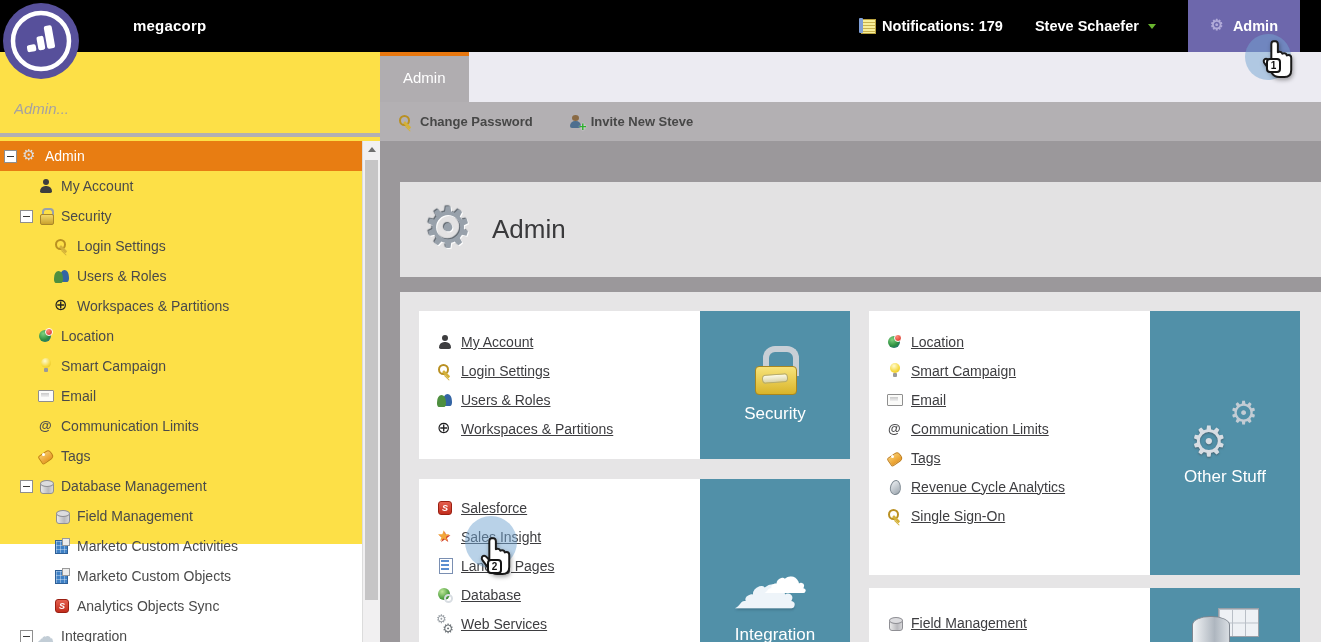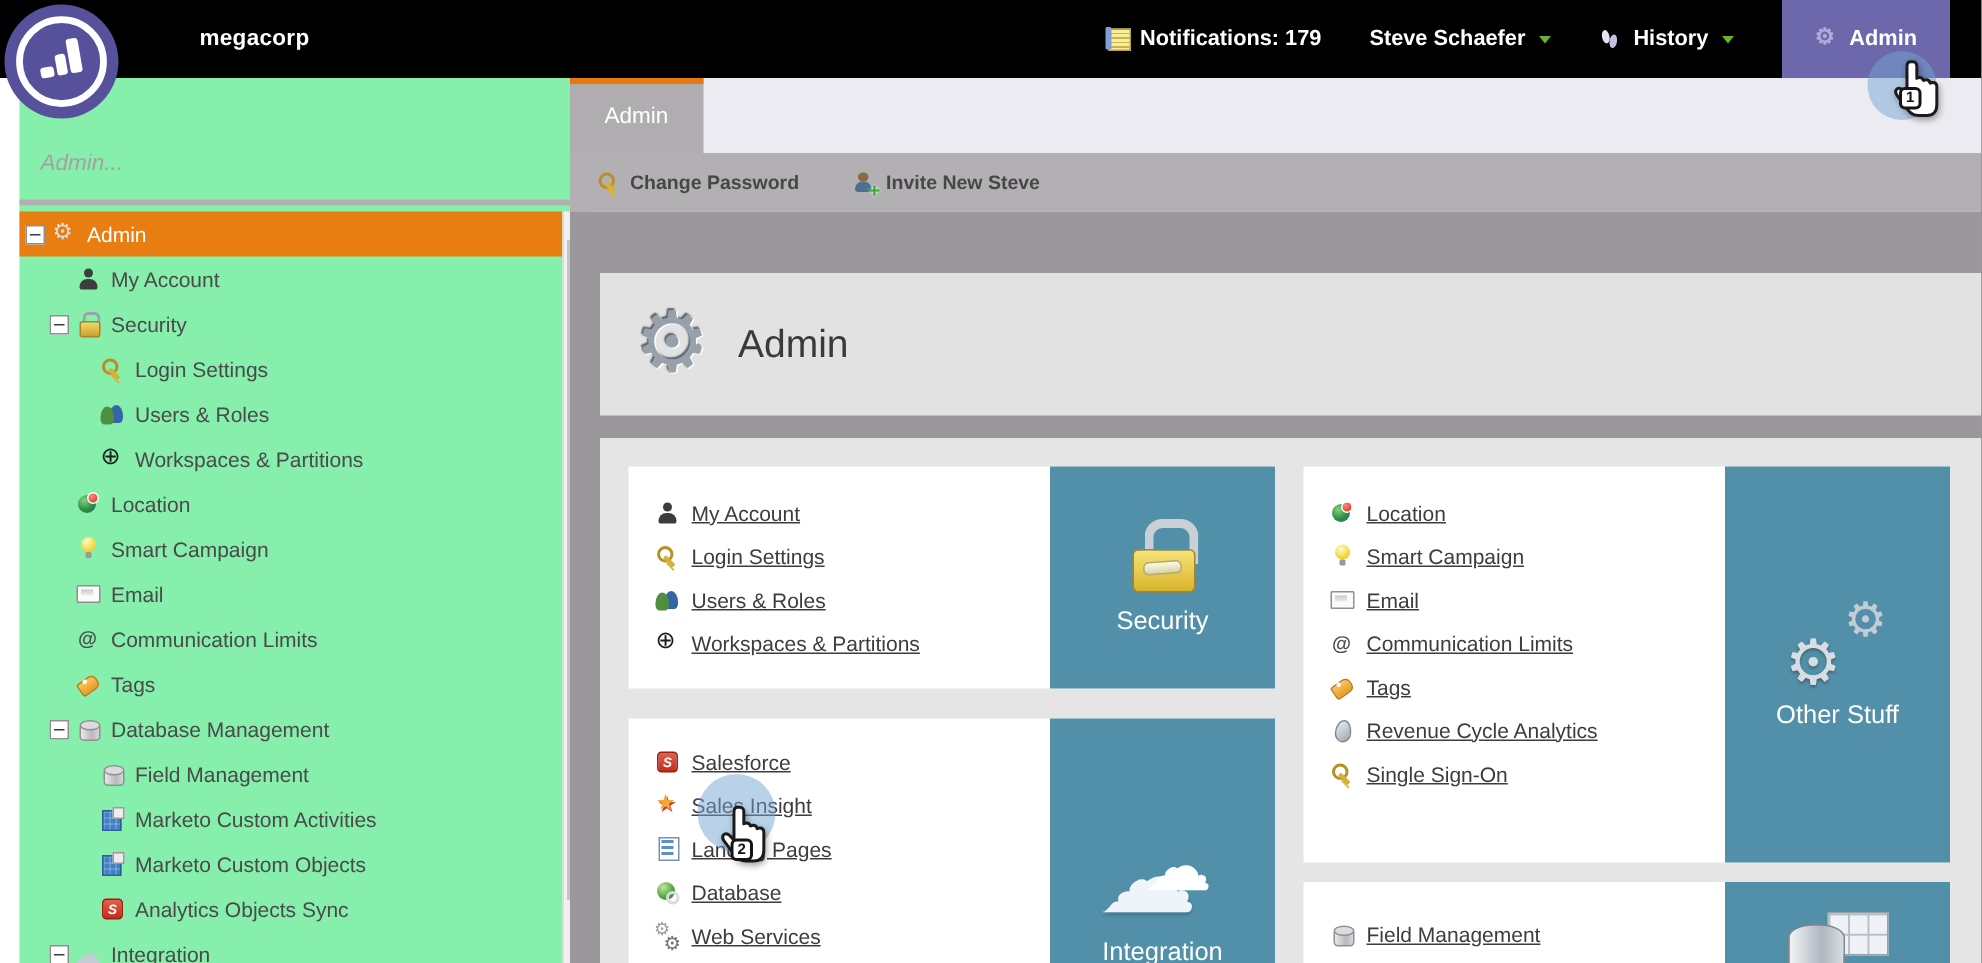--- a/index.html
+++ b/index.html
@@ -12,21 +12,21 @@
   .logo{ position:absolute; left:2px; top:2px; z-index:30; }
   .company{ position:absolute; left:133px; top:0; height:52px; line-height:52px;
             color:#fff; font-size:15px; font-weight:600; letter-spacing:.2px; }
   .topnav{ position:absolute; right:21px; top:0; height:52px; display:flex; align-items:center; gap:32px; }
   .nav-item{ display:flex; align-items:center; gap:7px; color:#fff; font-size:14.5px; font-weight:600; height:52px; cursor:pointer; }
   .nav-item.admin-active{ background:#6d67ac; padding:0 22px; }
   .caret{ width:0;height:0;border-left:4px solid transparent;border-right:4px solid transparent;
           border-top:5px solid #69b52e; margin-left:2px; }
 
   
-  .sidebar{ position:absolute; left:13px; top:52px; width:380px; height:590px; background:#86efac; }
+  .sidebar{ position:absolute; left:0; top:52px; width:380px; height:492px; background:#fde047; }
   .side-search{ position:absolute; left:14px; top:48px; width:330px; border:none; outline:none;
                 font-family:"Liberation Sans",sans-serif; font-size:15px; font-style:italic; color:#6b6b6b; background:transparent; }
   .side-search::placeholder{ color:#a5a1a1; font-style:italic; }
   .side-divider{ position:absolute; left:0; top:81px; width:380px; height:4px; background:#b2afb2; }
   .tree{ position:absolute; left:0; top:89px; width:362px; }
   .trow{ display:flex; align-items:center; height:30px; font-size:14px; color:#4a4a4a; padding-left:4px; cursor:pointer; }
   .trow.lv1{ padding-left:20px; } .trow.lv2{ padding-left:36px; }
   .trow.selected{ background:#e87d12; color:#fff; }
   .tl{ white-space:nowrap; }
   .exp{ width:13px; height:13px; margin-right:5px; flex:none; position:relative; }
@@ -149,25 +149,20 @@
     <span class="company">megacorp</span>
     <div class="topnav">
       <div class="nav-item">
         <span class="i i-notepad"></span>
         <span>Notifications: 179</span>
       </div>
       <div class="nav-item">
         <span>Steve Schaefer</span>
         <span class="caret"></span>
       </div>
-      <div class="nav-item">
-        <span class="i i-feet"></span>
-        <span>History</span>
-        <span class="caret"></span>
-      </div>
       <div class="nav-item admin-active">
         <span class="i i-gear on-purple"></span>
         <span>Admin</span>
       </div>
     </div>
   </div>
 
   <div class="logo">
     <svg width="78" height="78" viewBox="0 0 78 78">
       <circle cx="39" cy="39" r="38" fill="#57509b"></circle>

